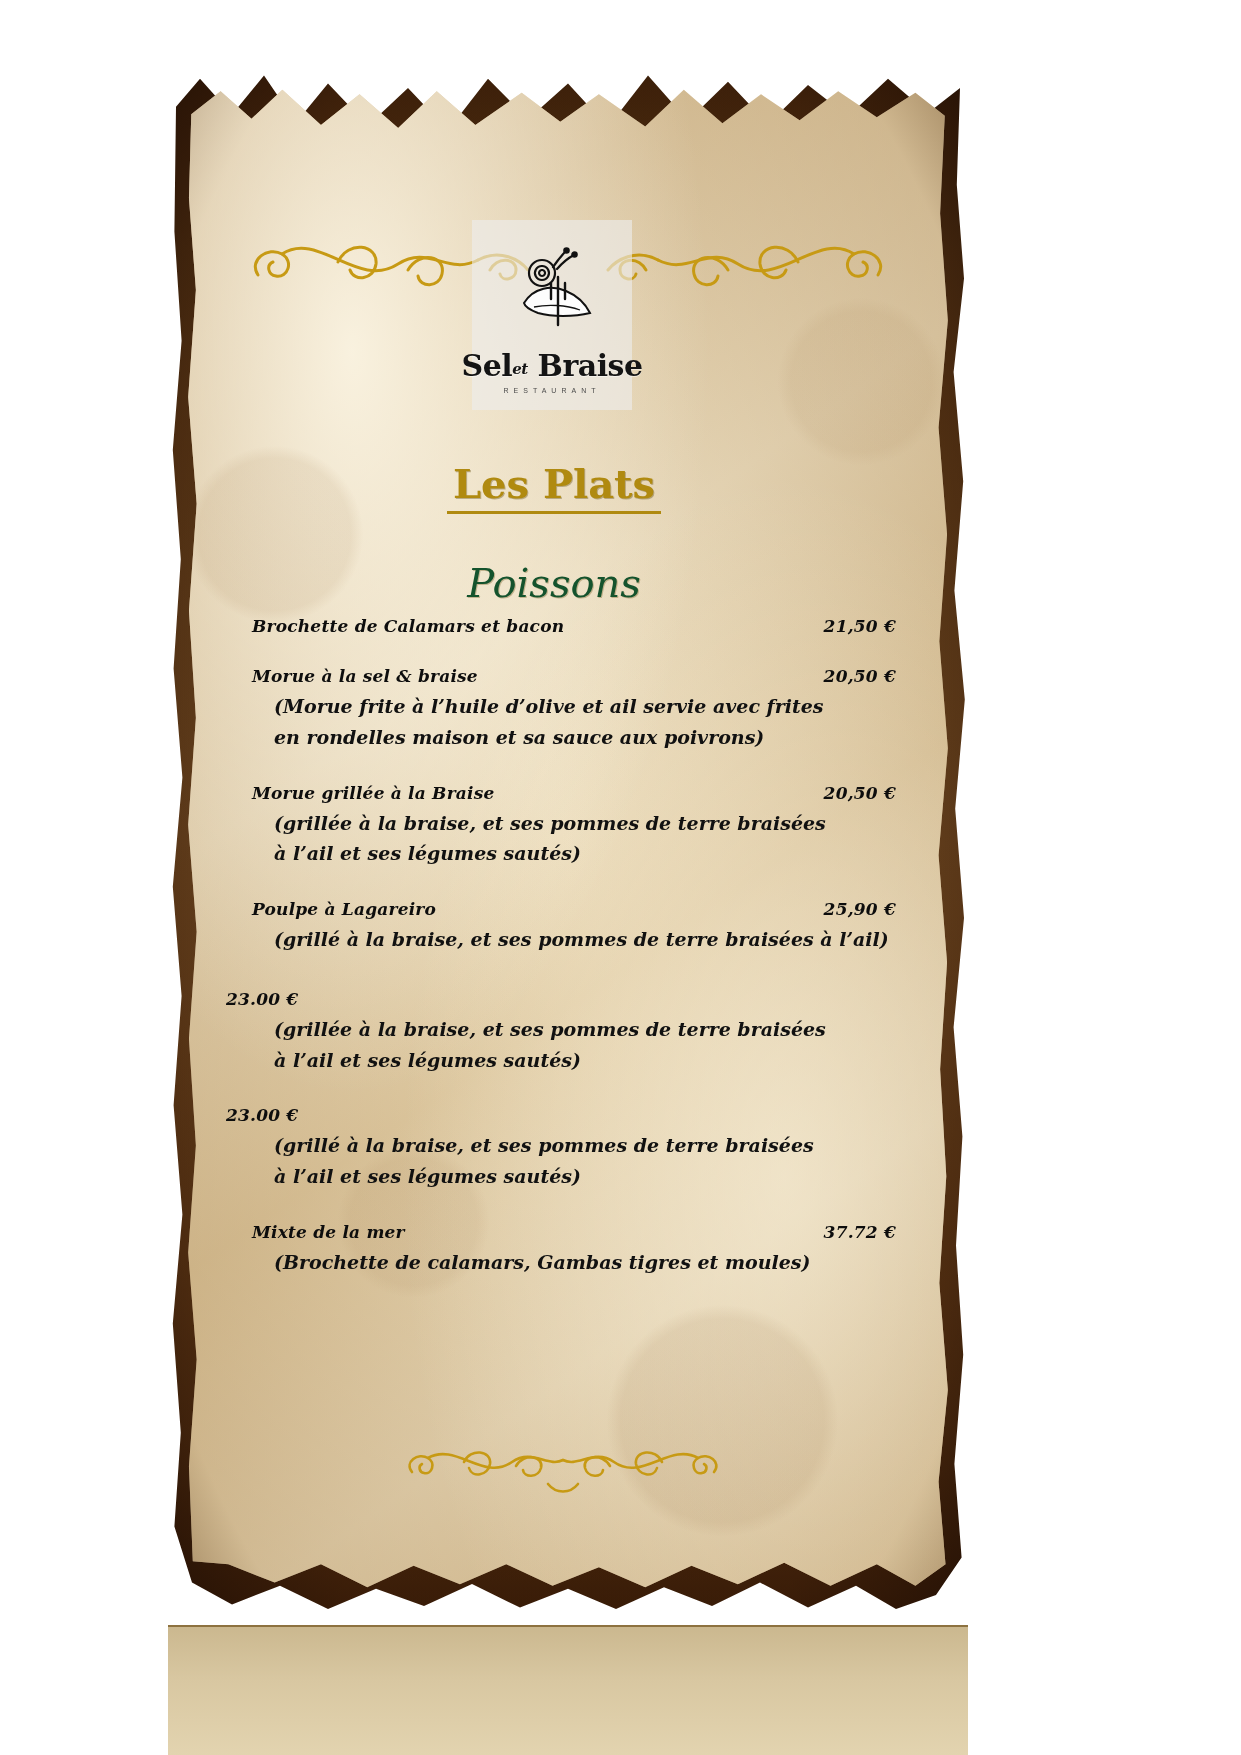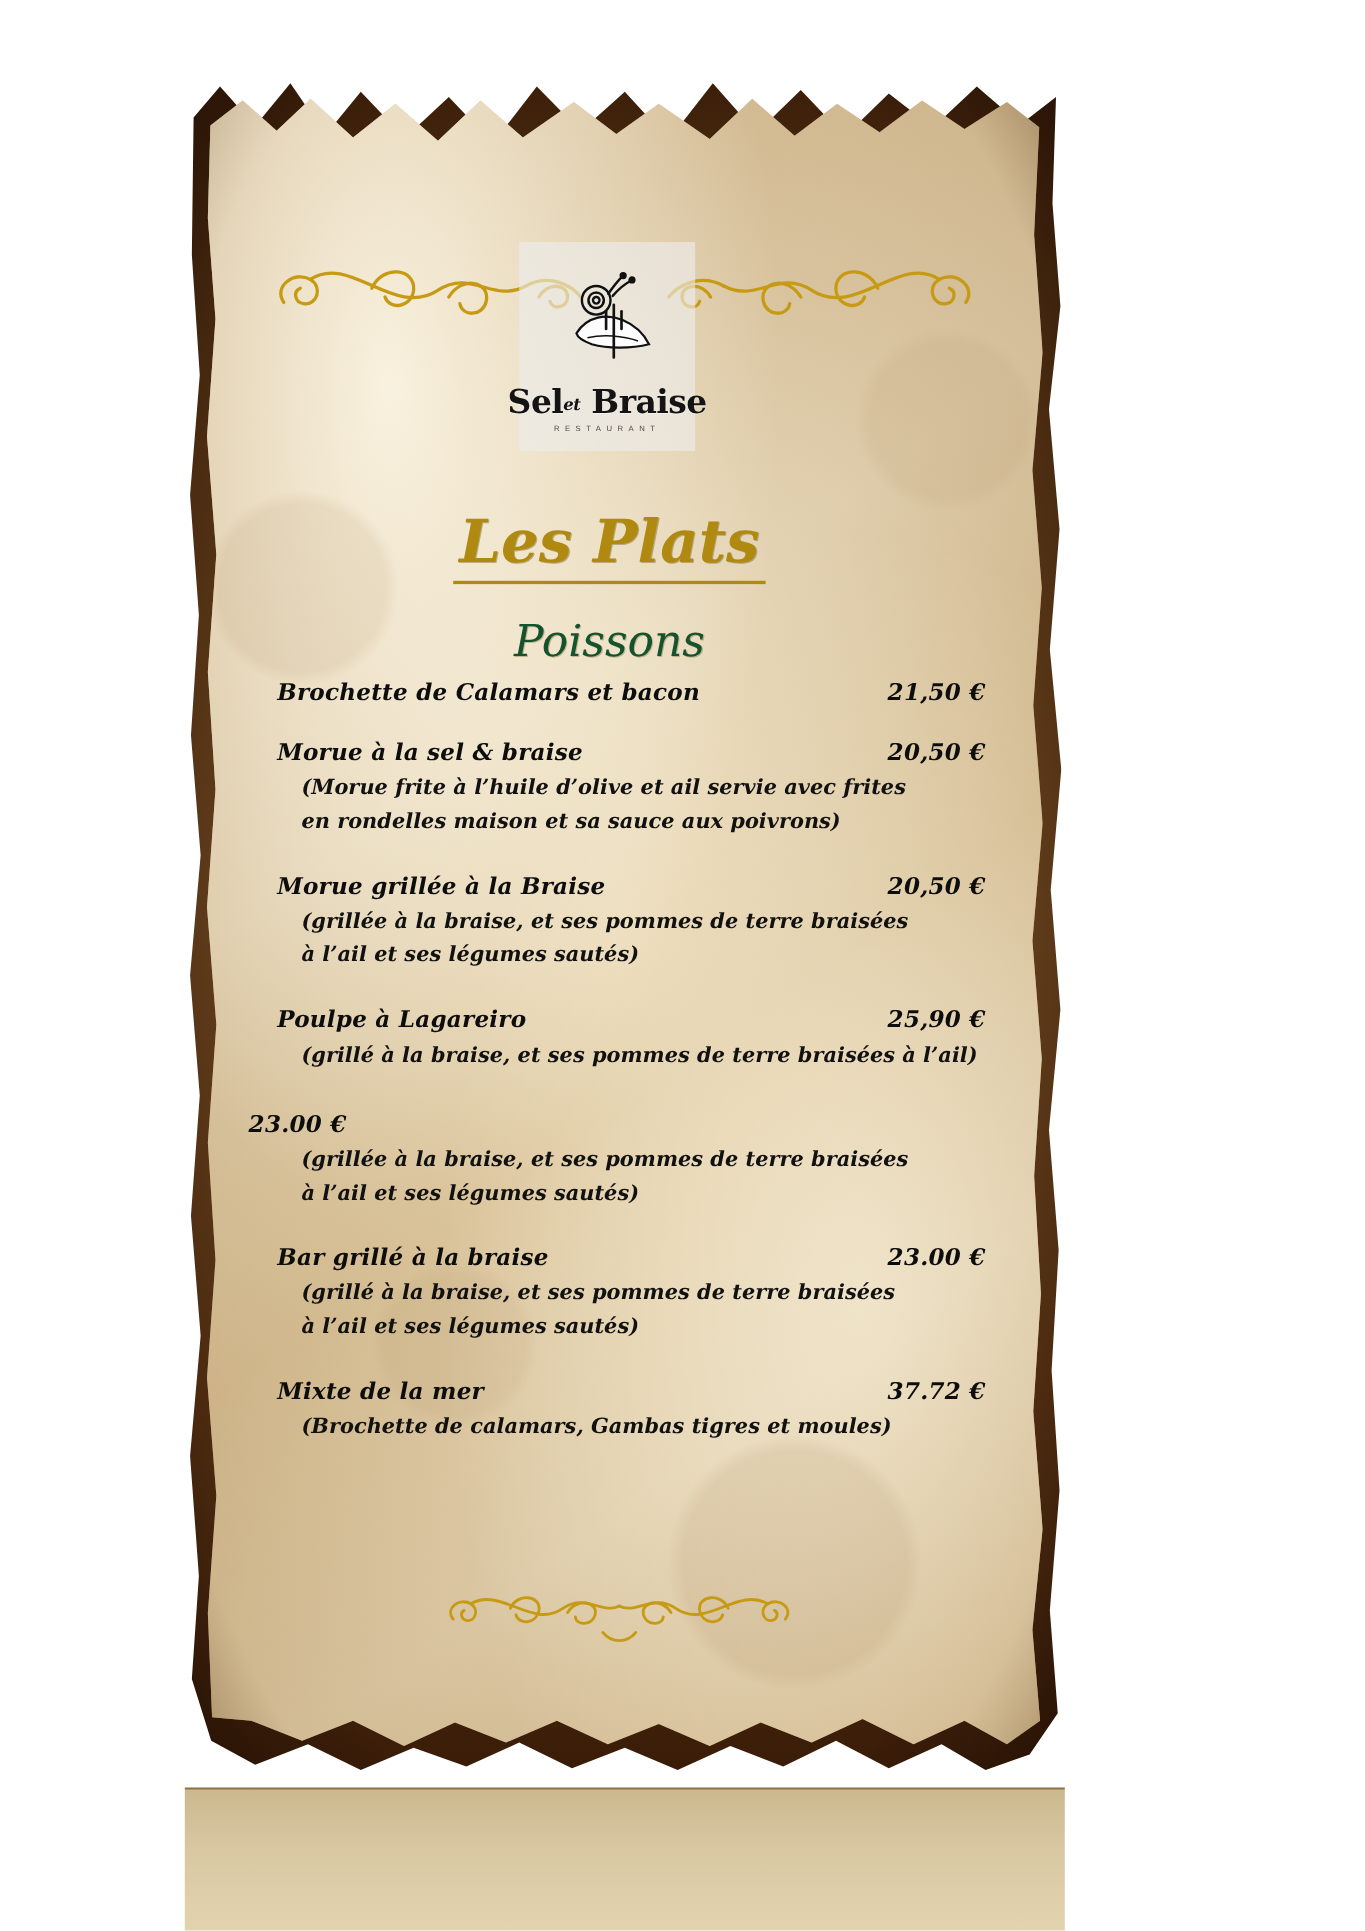--- a/index.html
+++ b/index.html
@@ -161,23 +161,22 @@
     white-space: nowrap;
   }
 
   
   #menu-title {
     position: absolute;
     left: 0; top: 400px;
     width: 772px;
     text-align: center;
     font-family: "DejaVu Serif", serif;
-    font-style: italic;
-    font-weight: bold;
-    font-size: 54px;
+    font-weight: bold;
+    font-size: 40px;
     color: #b08a10;
     text-shadow: 1px 1px 0 rgba(90,65,0,0.35);
   }
   #menu-title .u {
     border-bottom: 3px solid #b08a10;
     padding: 0 6px 4px 6px;
   }
   #section-title {
     position: absolute;
     left: 0; top: 500px;
@@ -199,21 +198,21 @@
     width: 678px;
   }
   .item { margin-bottom: 8px; }
   .item-head {
     display: flex;
     align-items: baseline;
     justify-content: space-between;
     font-family: "DejaVu Serif", serif;
     font-weight: bold;
     font-style: italic;
-    font-size: 21px;
+    font-size: 17px;
     color: #0d0d0d;
     letter-spacing: 0.2px;
   }
   .item-name { padding-left: 26px; }
   .item-price { white-space: nowrap; padding-right: 8px; }
   .item-desc {
     font-family: "DejaVu Serif", serif;
     font-weight: bold;
     font-style: italic;
     font-size: 19px;
@@ -330,21 +329,20 @@
           <span class="item-price">23.00 €</span>
         </div>
         <div class="item-desc">
           <div>(grillée à la braise, et ses pommes de terre braisées</div>
           <div>à l’ail et ses légumes sautés)</div>
         </div>
       </div>
 
       <div class="item sp-1">
         <div class="item-head">
-          <span class="item-name">Bar grillé à la braise</span>
           <span class="item-price">23.00 €</span>
         </div>
         <div class="item-desc">
           <div>(grillé à la braise, et ses pommes de terre braisées</div>
           <div>à l’ail et ses légumes sautés)</div>
         </div>
       </div>
 
       <div class="item">
         <div class="item-head">

